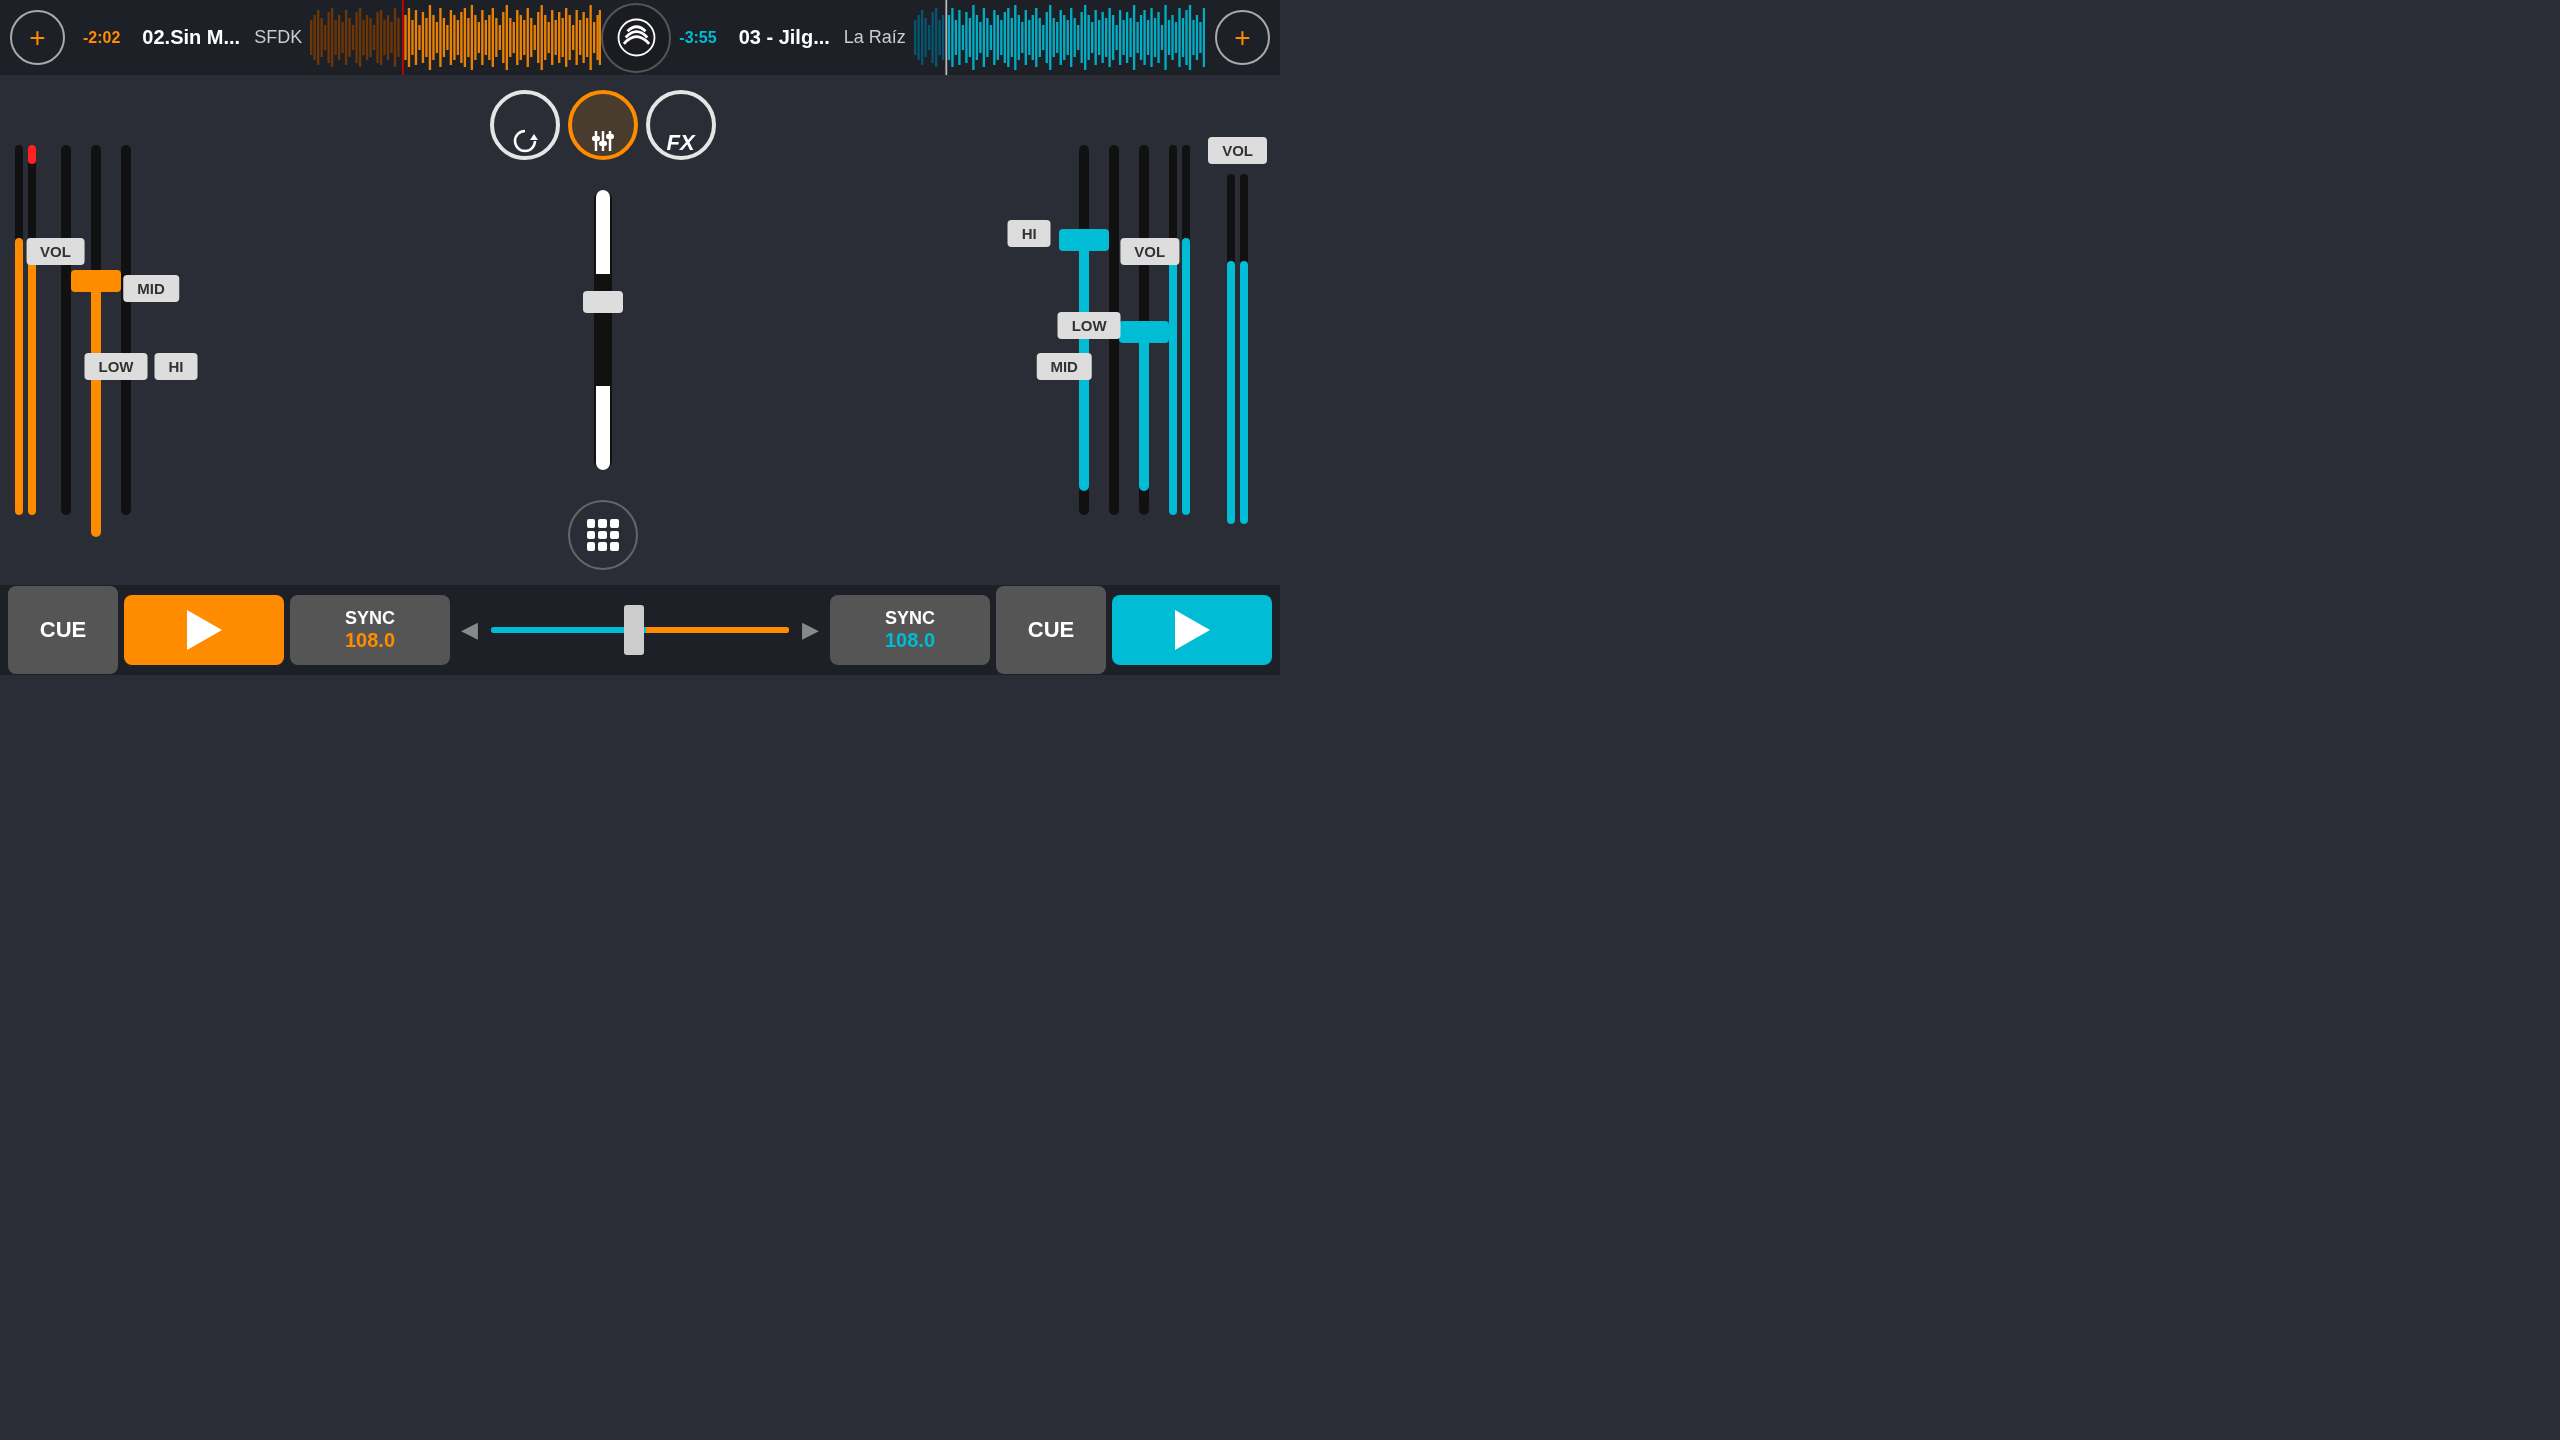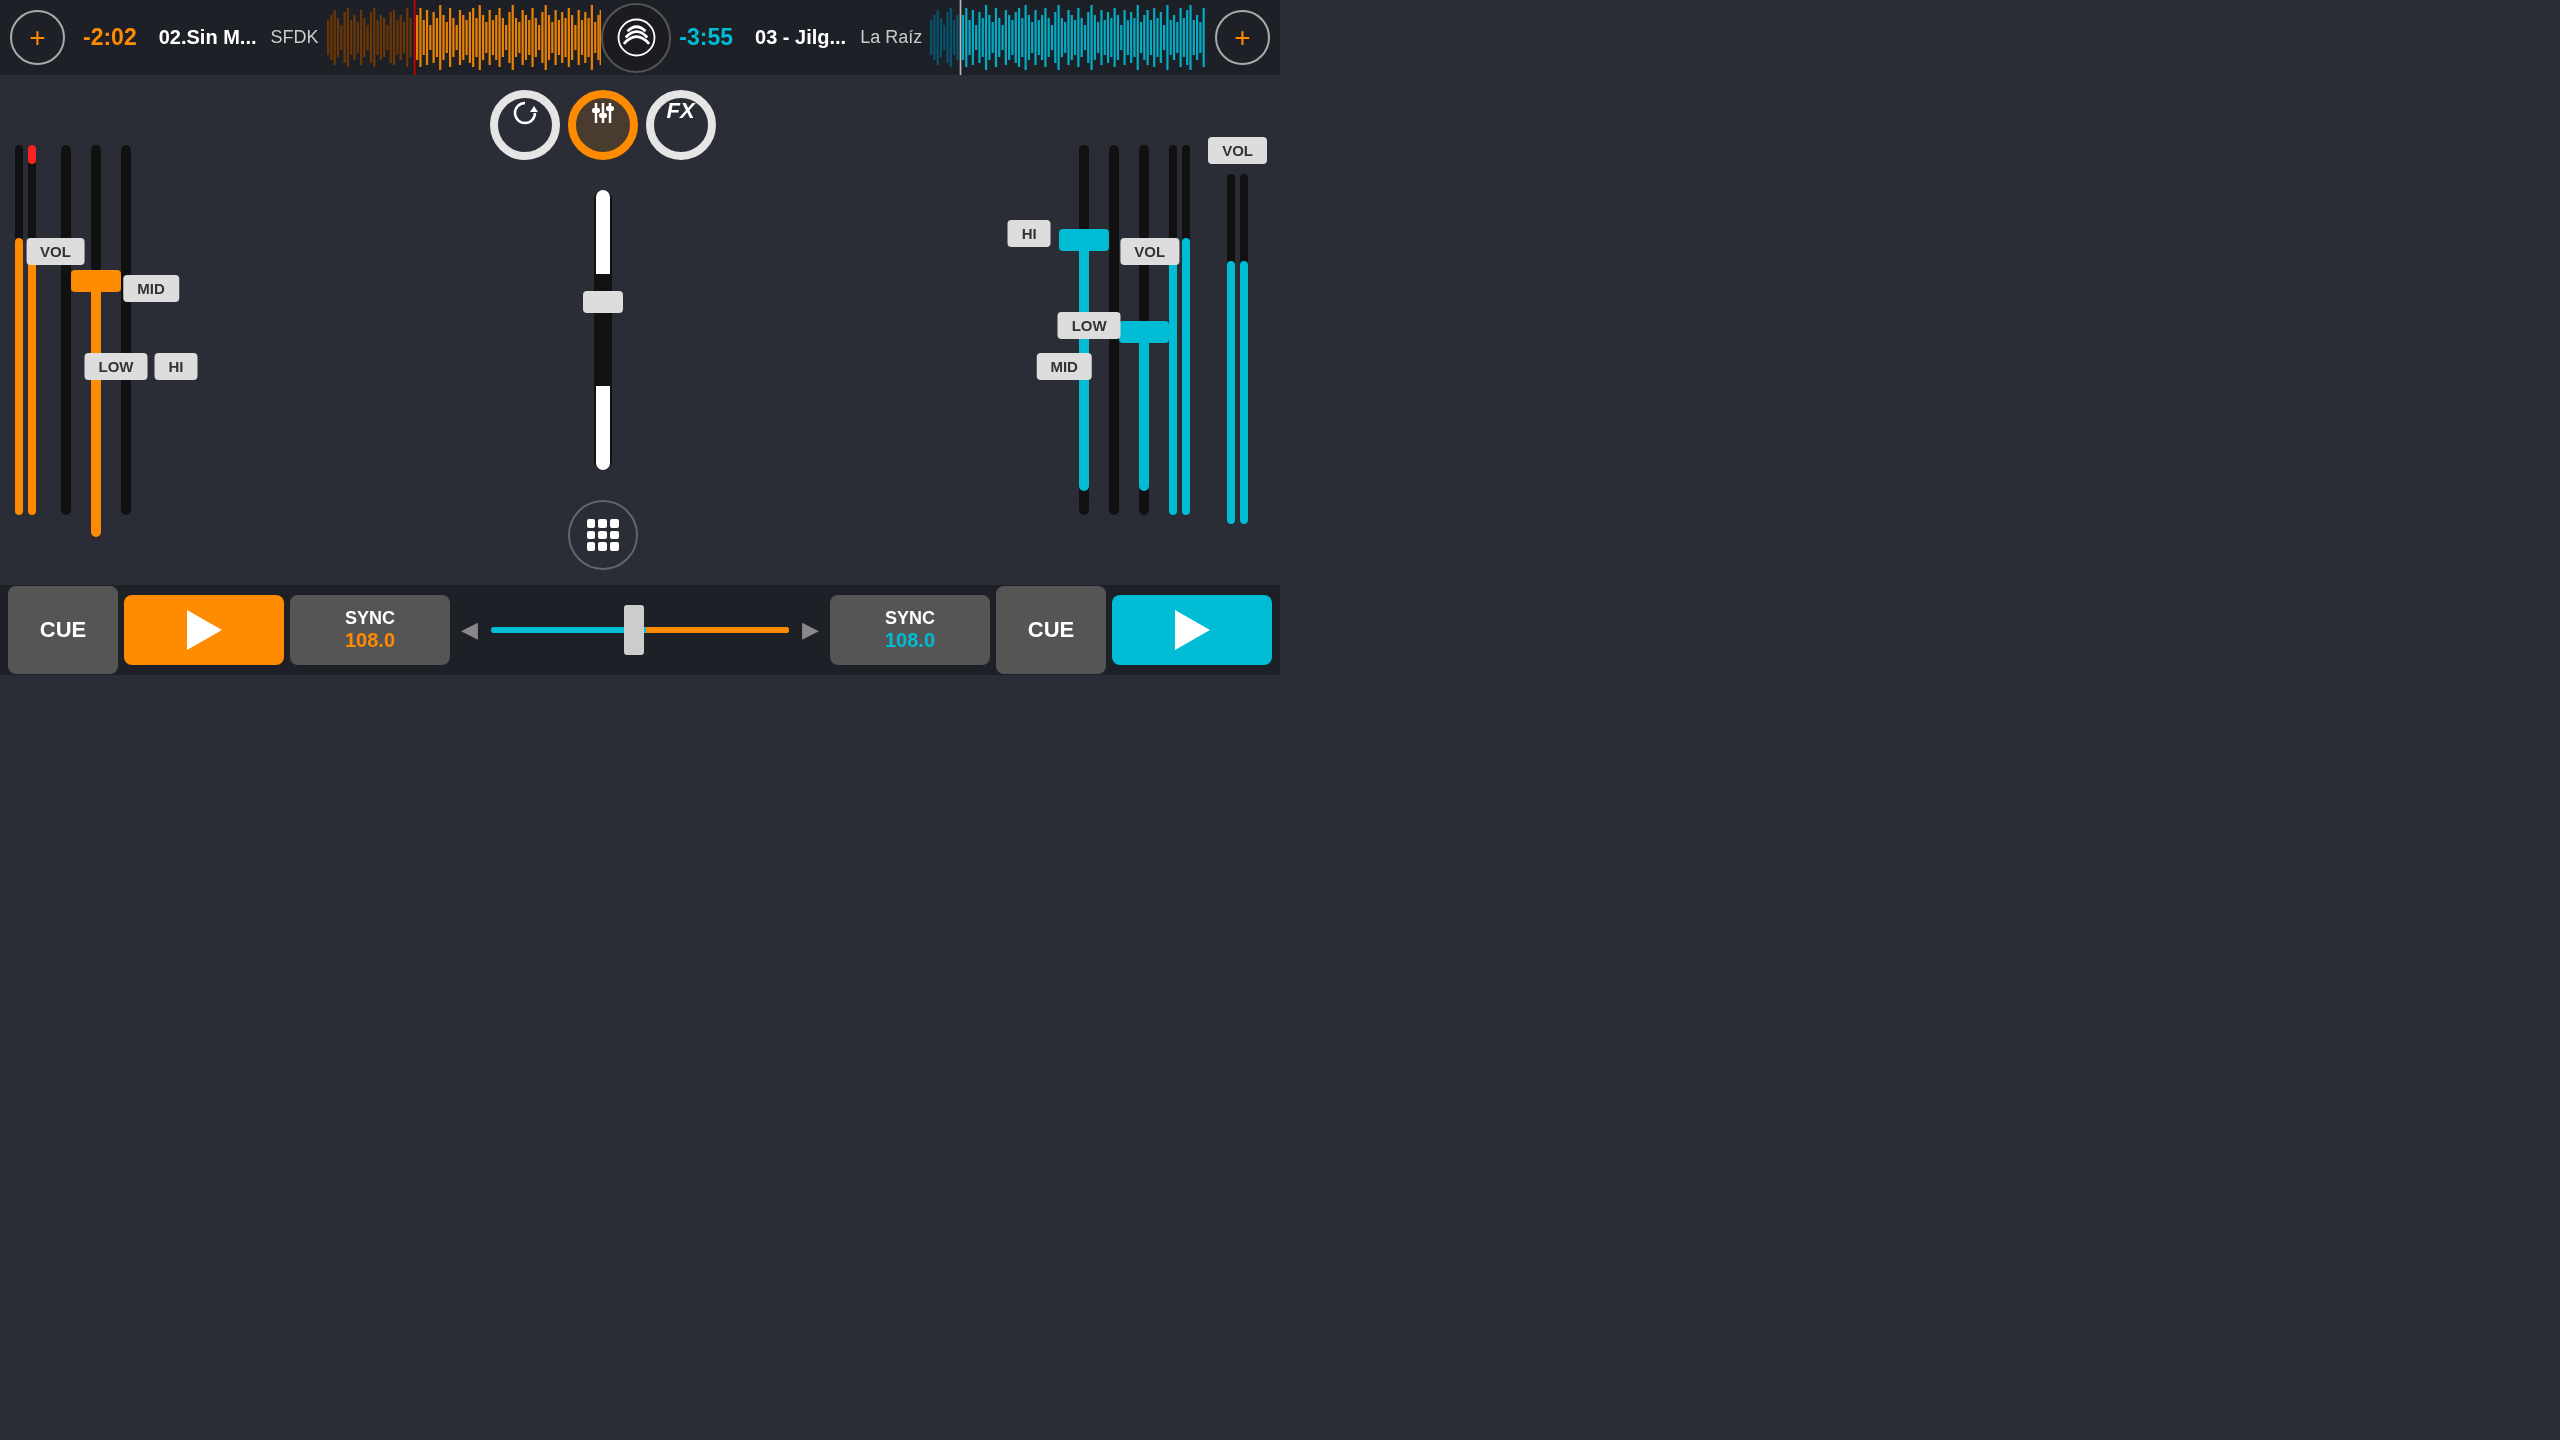--- a/index.html
+++ b/index.html
@@ -31,21 +31,21 @@
       font-size: 28px;
       cursor: pointer;
       display: flex;
       align-items: center;
       justify-content: center;
       flex-shrink: 0;
       margin: 0 10px;
     }
 
     .track-time {
-      font-size: 23px;
+      font-size: 16px;
       font-weight: bold;
       color: #ff8c00;
       margin-right: 8px;
       white-space: nowrap;
     }
     .track-time.blue { color: #00bcd4; }
 
     .track-title {
       font-size: 20px;
       font-weight: bold;
@@ -101,26 +101,26 @@
     .center-top-buttons {
       display: flex;
       gap: 8px;
       align-items: center;
     }
 
     .circle-btn {
       width: 70px;
       height: 70px;
       border-radius: 50%;
-      border: 8px solid #e5e5e5;
+      border: 4px solid #e5e5e5;
       background: transparent;
       color: #fff;
       cursor: pointer;
       display: flex;
-      align-items: flex-start;
+      align-items: flex-end;
       justify-content: center;
       font-size: 18px;
     }
 
     .circle-btn.active {
       border-color: #ff8c00;
       background: rgba(255,140,0,0.15);
     }
 
     .circle-btn .fx-text {

